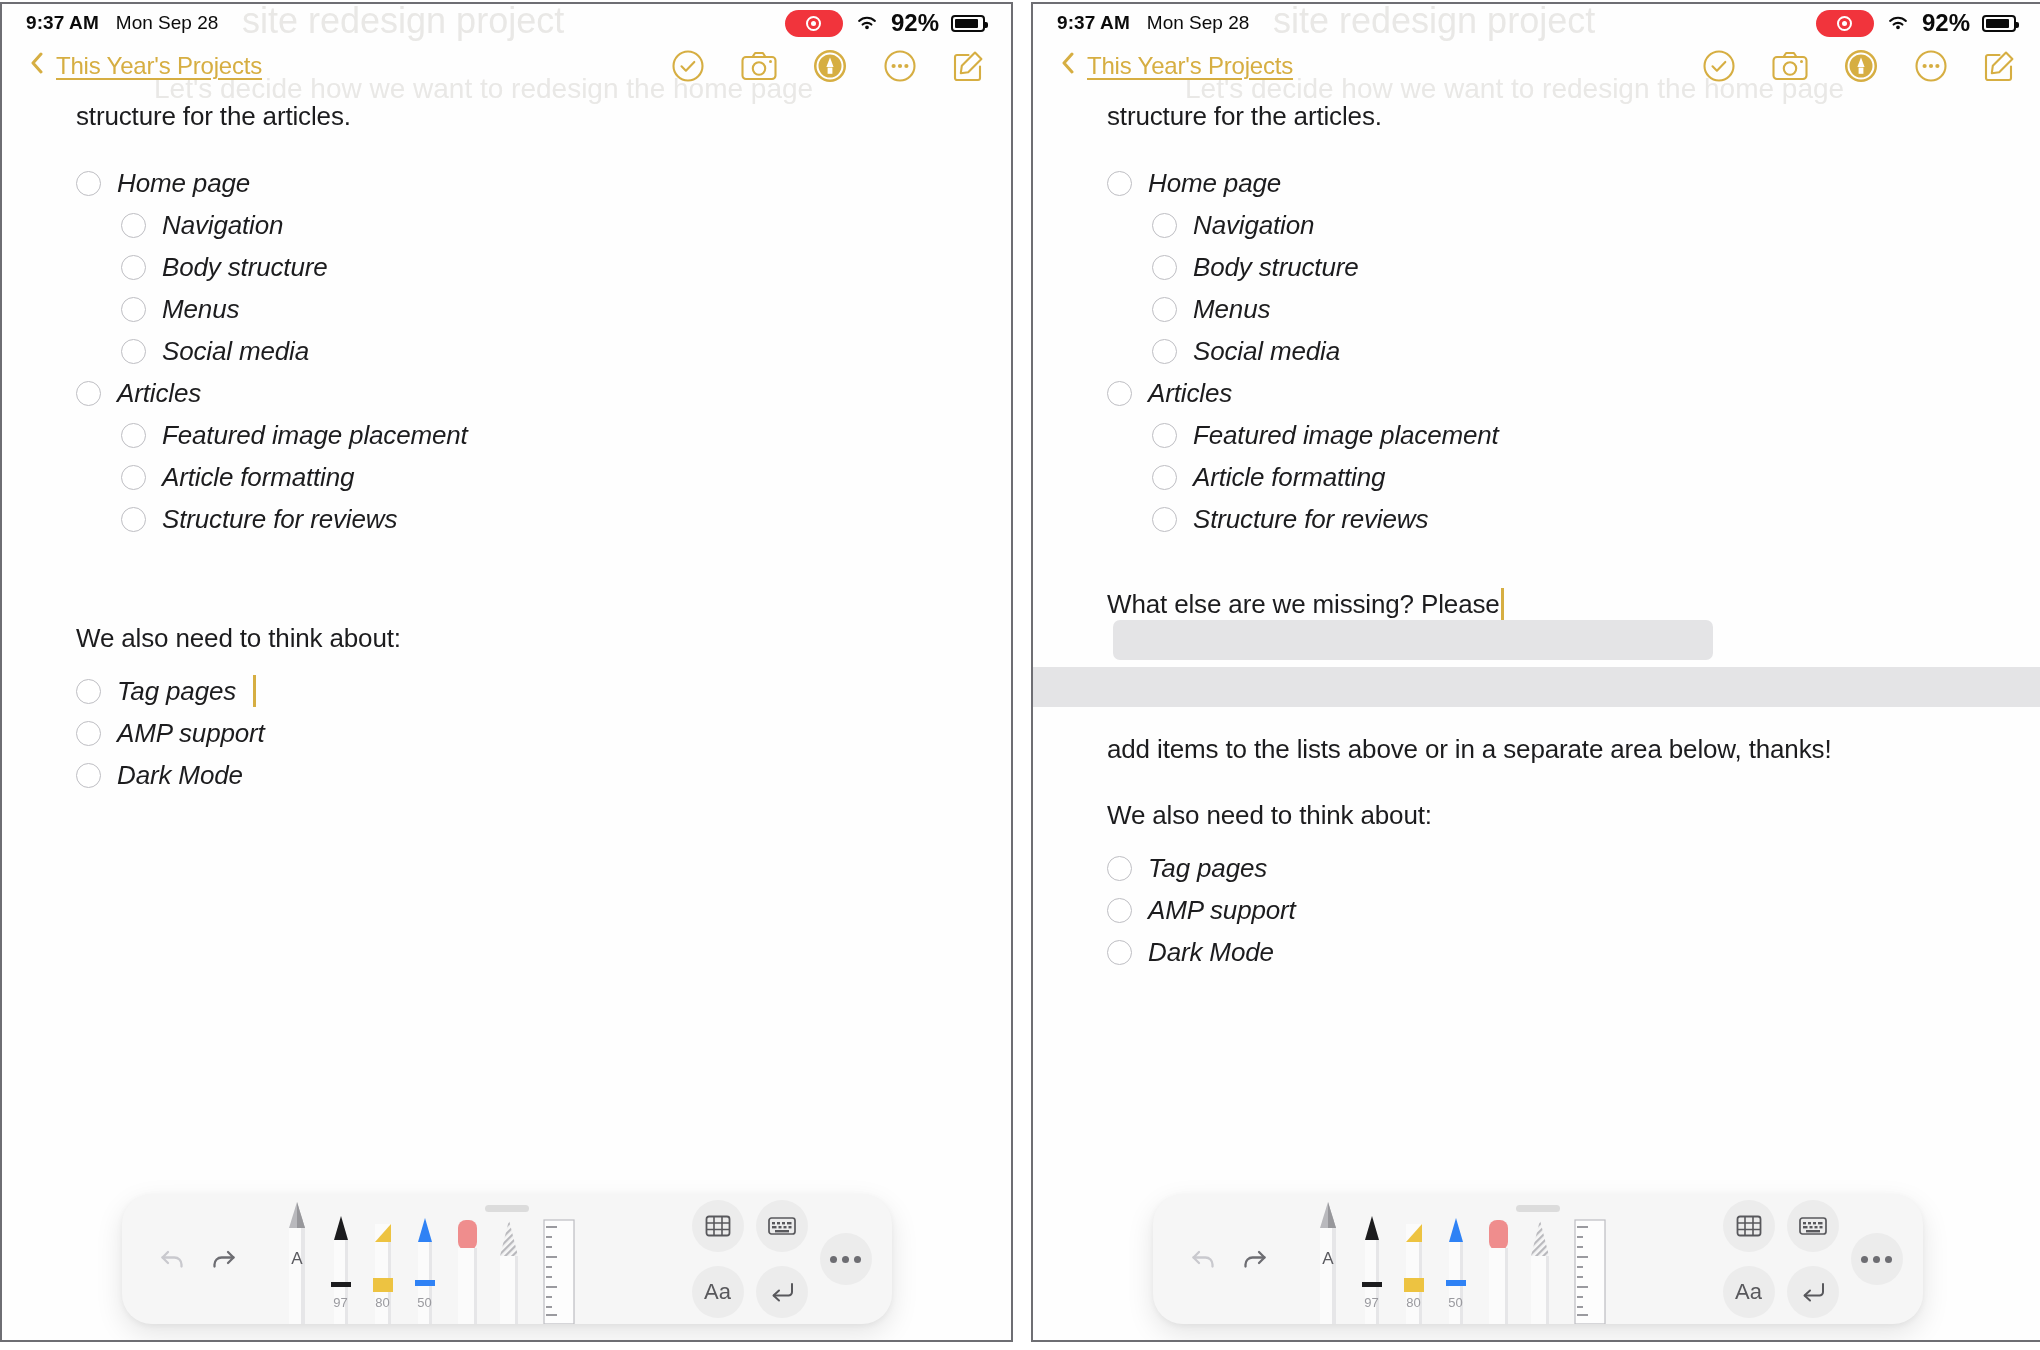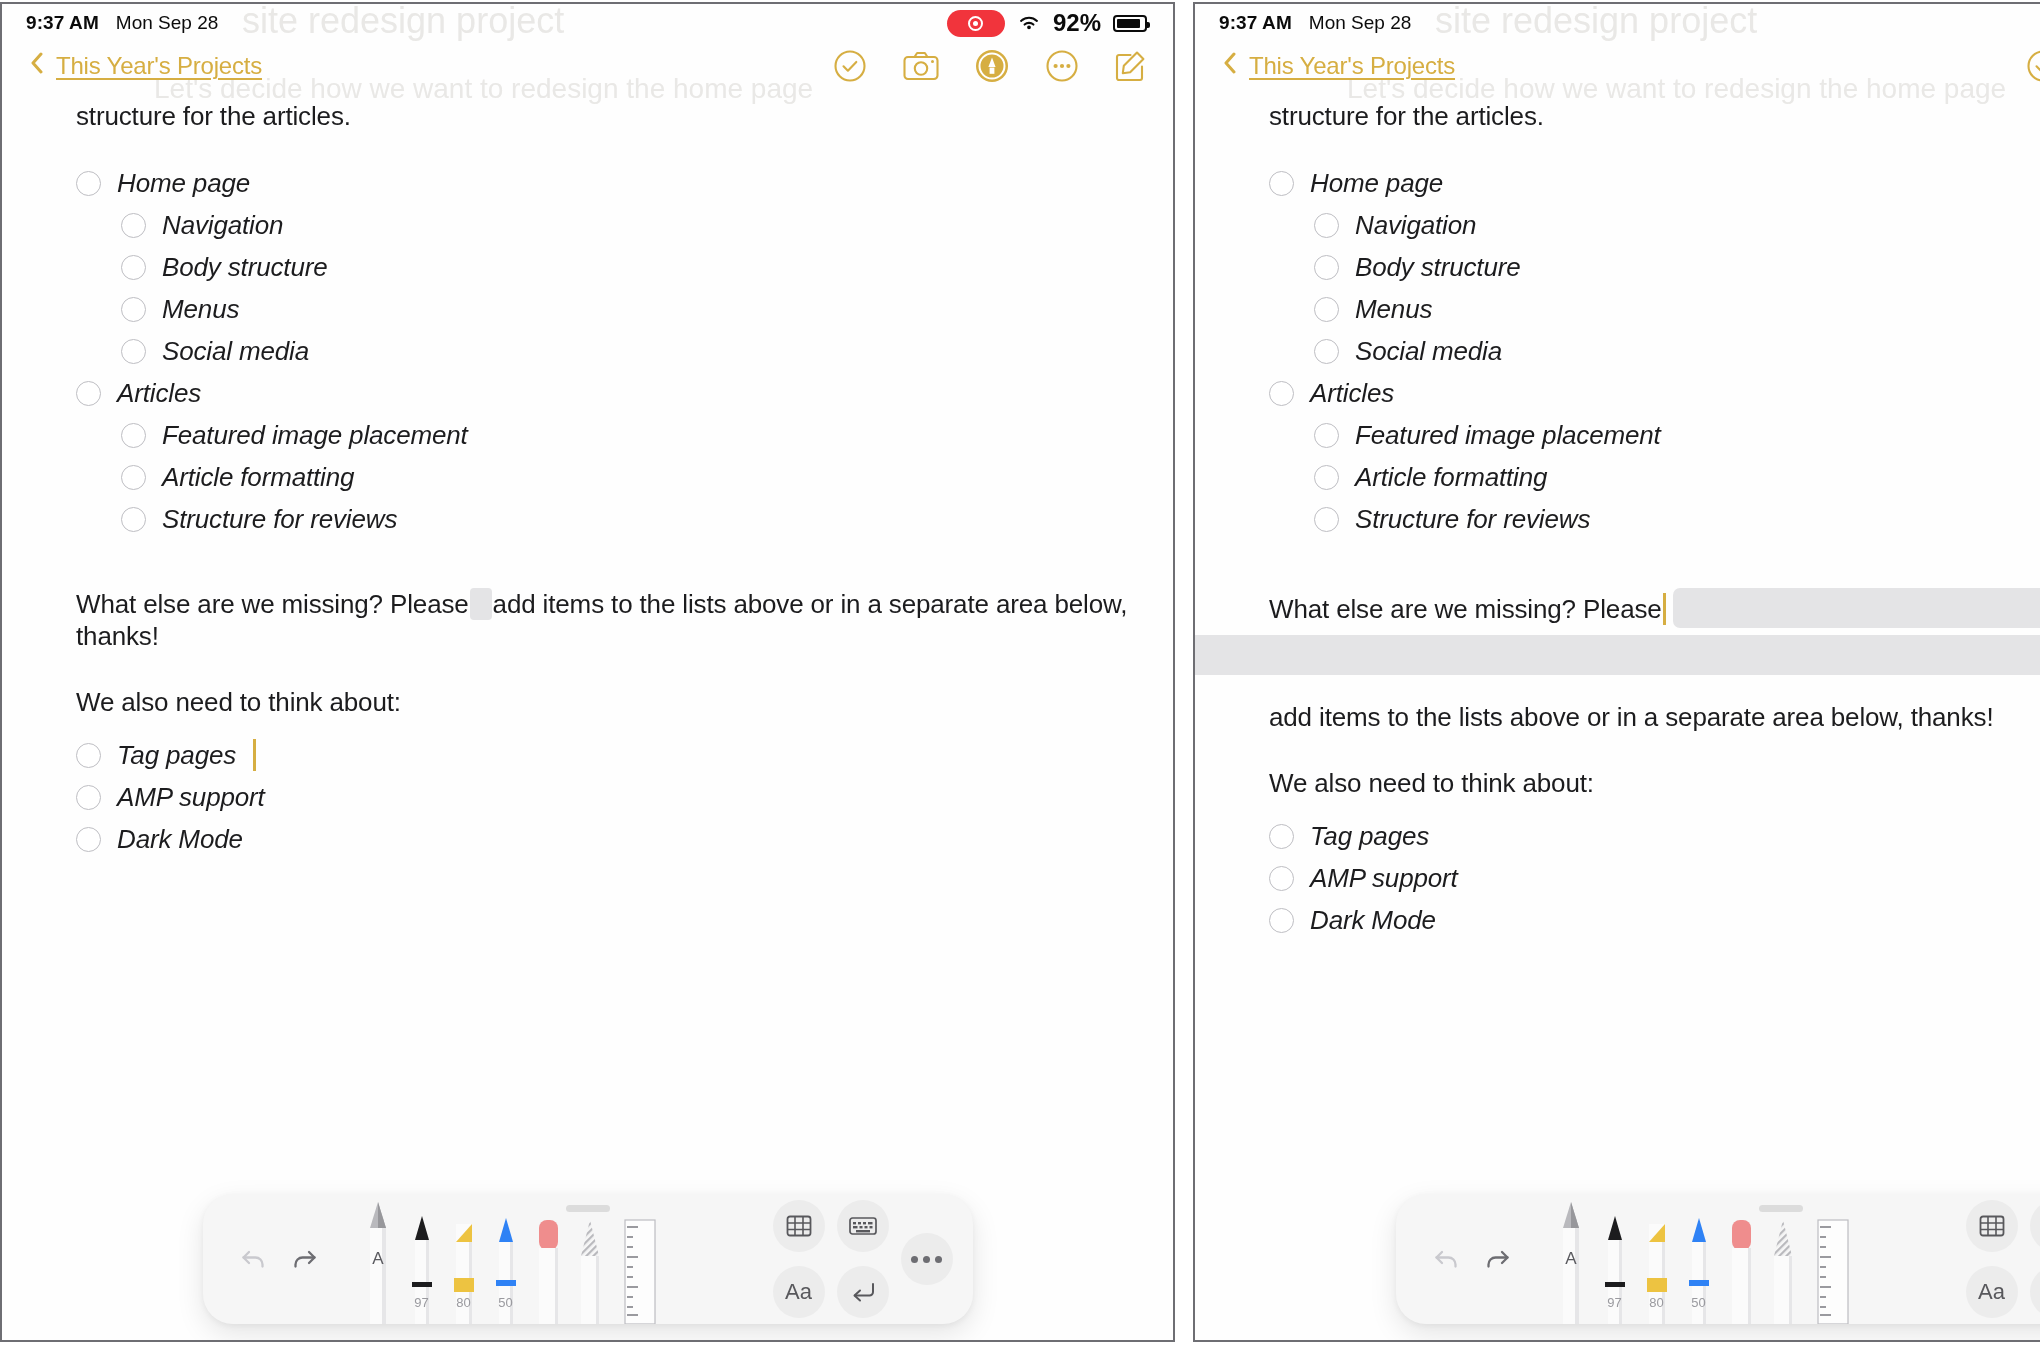--- a/index.html
+++ b/index.html
@@ -11,21 +11,21 @@
   }
   .stage {
     position: relative;
     width: 2040px; height: 1350px;
     display: flex;
     gap: 18px;
     padding: 2px 0 4px 0;
   }
   .panel {
     position: relative;
-    width: 1175px;
+    width: 1013px;
     height: 1340px;
     background: #fefefe;
     border: 2px solid #6e6e73;
     overflow: hidden;
     flex: 0 0 auto;
   }
 
   
   .statusbar {
     height: 38px;
@@ -312,21 +312,20 @@
             <span class="chk-label">Article formatting</span>
           </li>
         <li class="chk-row indent">
             <span class="bubble"></span>
             <span class="chk-label">Structure for reviews</span>
           </li>
       </ul>
 
       <div class="spacer-lg"></div>
 
-      <div class="para"><span>What else are we missing? Please</span><span class="hl-inline"></span><span>add items to the lists above or in a separate area below, thanks!</span></div>
 
       <div class="spacer-md"></div>
 
       <div class="para">We also need to think about:</div>
 
       <div class="spacer-sm"></div>
 
       <ul class="checklist">
         <li class="chk-row">
             <span class="bubble"></span>

